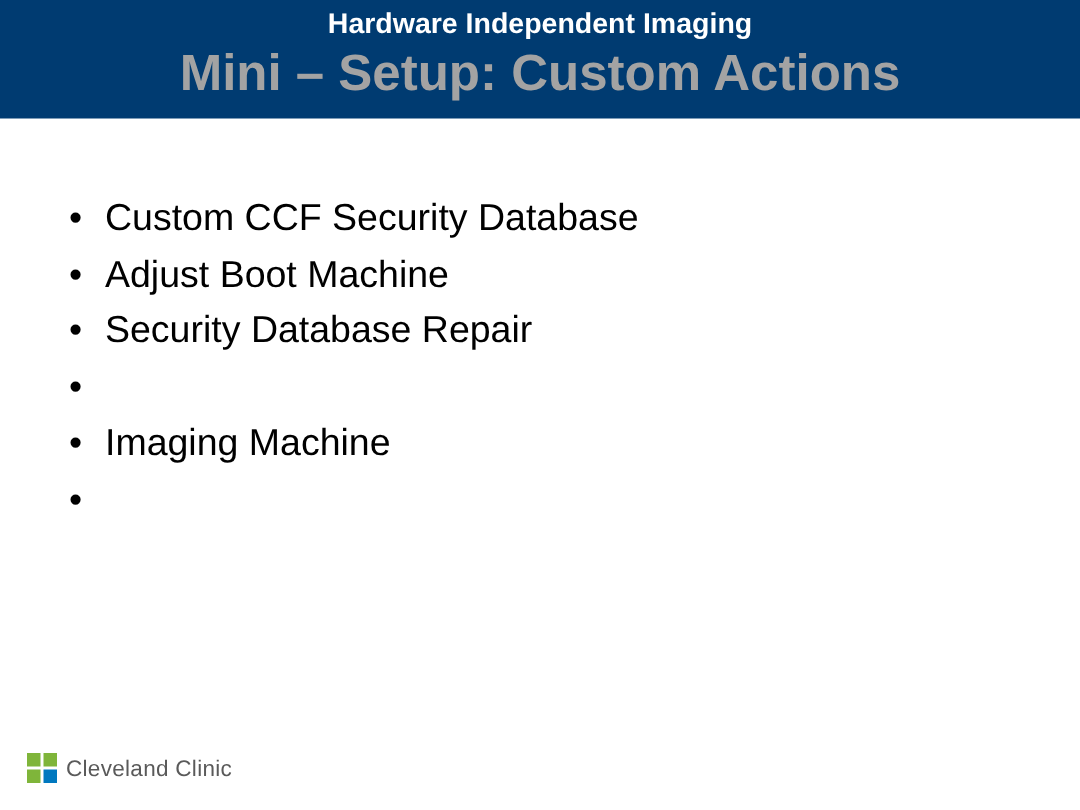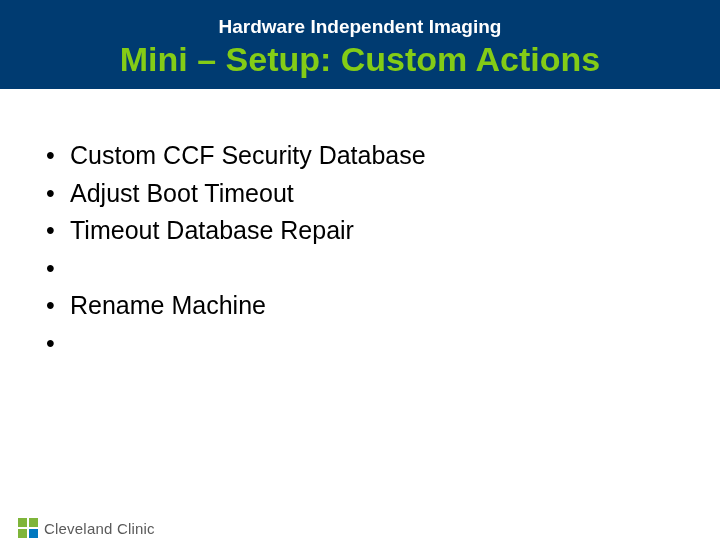--- a/index.html
+++ b/index.html
@@ -8,32 +8,32 @@
     height: 540px;
     background: #ffffff;
     font-family: Arial, Helvetica, sans-serif;
     position: relative;
     overflow: hidden;
   }
   .header {
     background: #003b71;
     color: #ffffff;
     text-align: center;
-    padding: 16px 10px 10px 10px;
+    padding: 6px 10px 10px 10px;
   }
   .header-sub {
     font-size: 19px;
     font-weight: bold;
     color: #ffffff;
     margin-bottom: 2px;
   }
   .header-title {
     font-size: 34px;
     font-weight: bold;
-    color: #84cc16;
+    color: #a3a3a3;
   }
   .content {
     padding: 48px 40px 0 40px;
   }
   .bullets {
     list-style: none;
   }
   .bullets li {
     display: flex;
     align-items: flex-start;
@@ -43,21 +43,21 @@
   }
   .bullet-dot {
     width: 30px;
     flex: 0 0 30px;
     text-align: left;
     padding-left: 6px;
   }
   .footer {
     position: absolute;
     left: 18px;
-    bottom: 2px;
+    bottom: 18px;
     display: flex;
     align-items: center;
     gap: 6px;
   }
   .footer-text {
     font-size: 15px;
     color: #5a5a5a;
     font-weight: 500;
     letter-spacing: 0.2px;
   }
@@ -72,32 +72,32 @@
 </div>
 
 <div class="content">
   <ul class="bullets">
     <li>
       <span class="bullet-dot">•</span>
       <span>Custom CCF Security Database</span>
     </li>
     <li>
       <span class="bullet-dot">•</span>
-      <span>Adjust Boot Timeout</span>
+      <span>Adjust Boot Machine</span>
     </li>
     <li>
       <span class="bullet-dot">•</span>
-      <span>Timeout Database Repair</span>
+      <span>Security Database Repair</span>
     </li>
     <li>
       <span class="bullet-dot">•</span>
     </li>
     <li>
       <span class="bullet-dot">•</span>
-      <span>Rename Machine</span>
+      <span>Imaging Machine</span>
     </li>
     <li>
       <span class="bullet-dot">•</span>
     </li>
   </ul>
 </div>
 
 <div class="footer">
   <span>
     <svg class="logo-svg" width="20" height="20" viewBox="0 0 20 20">

